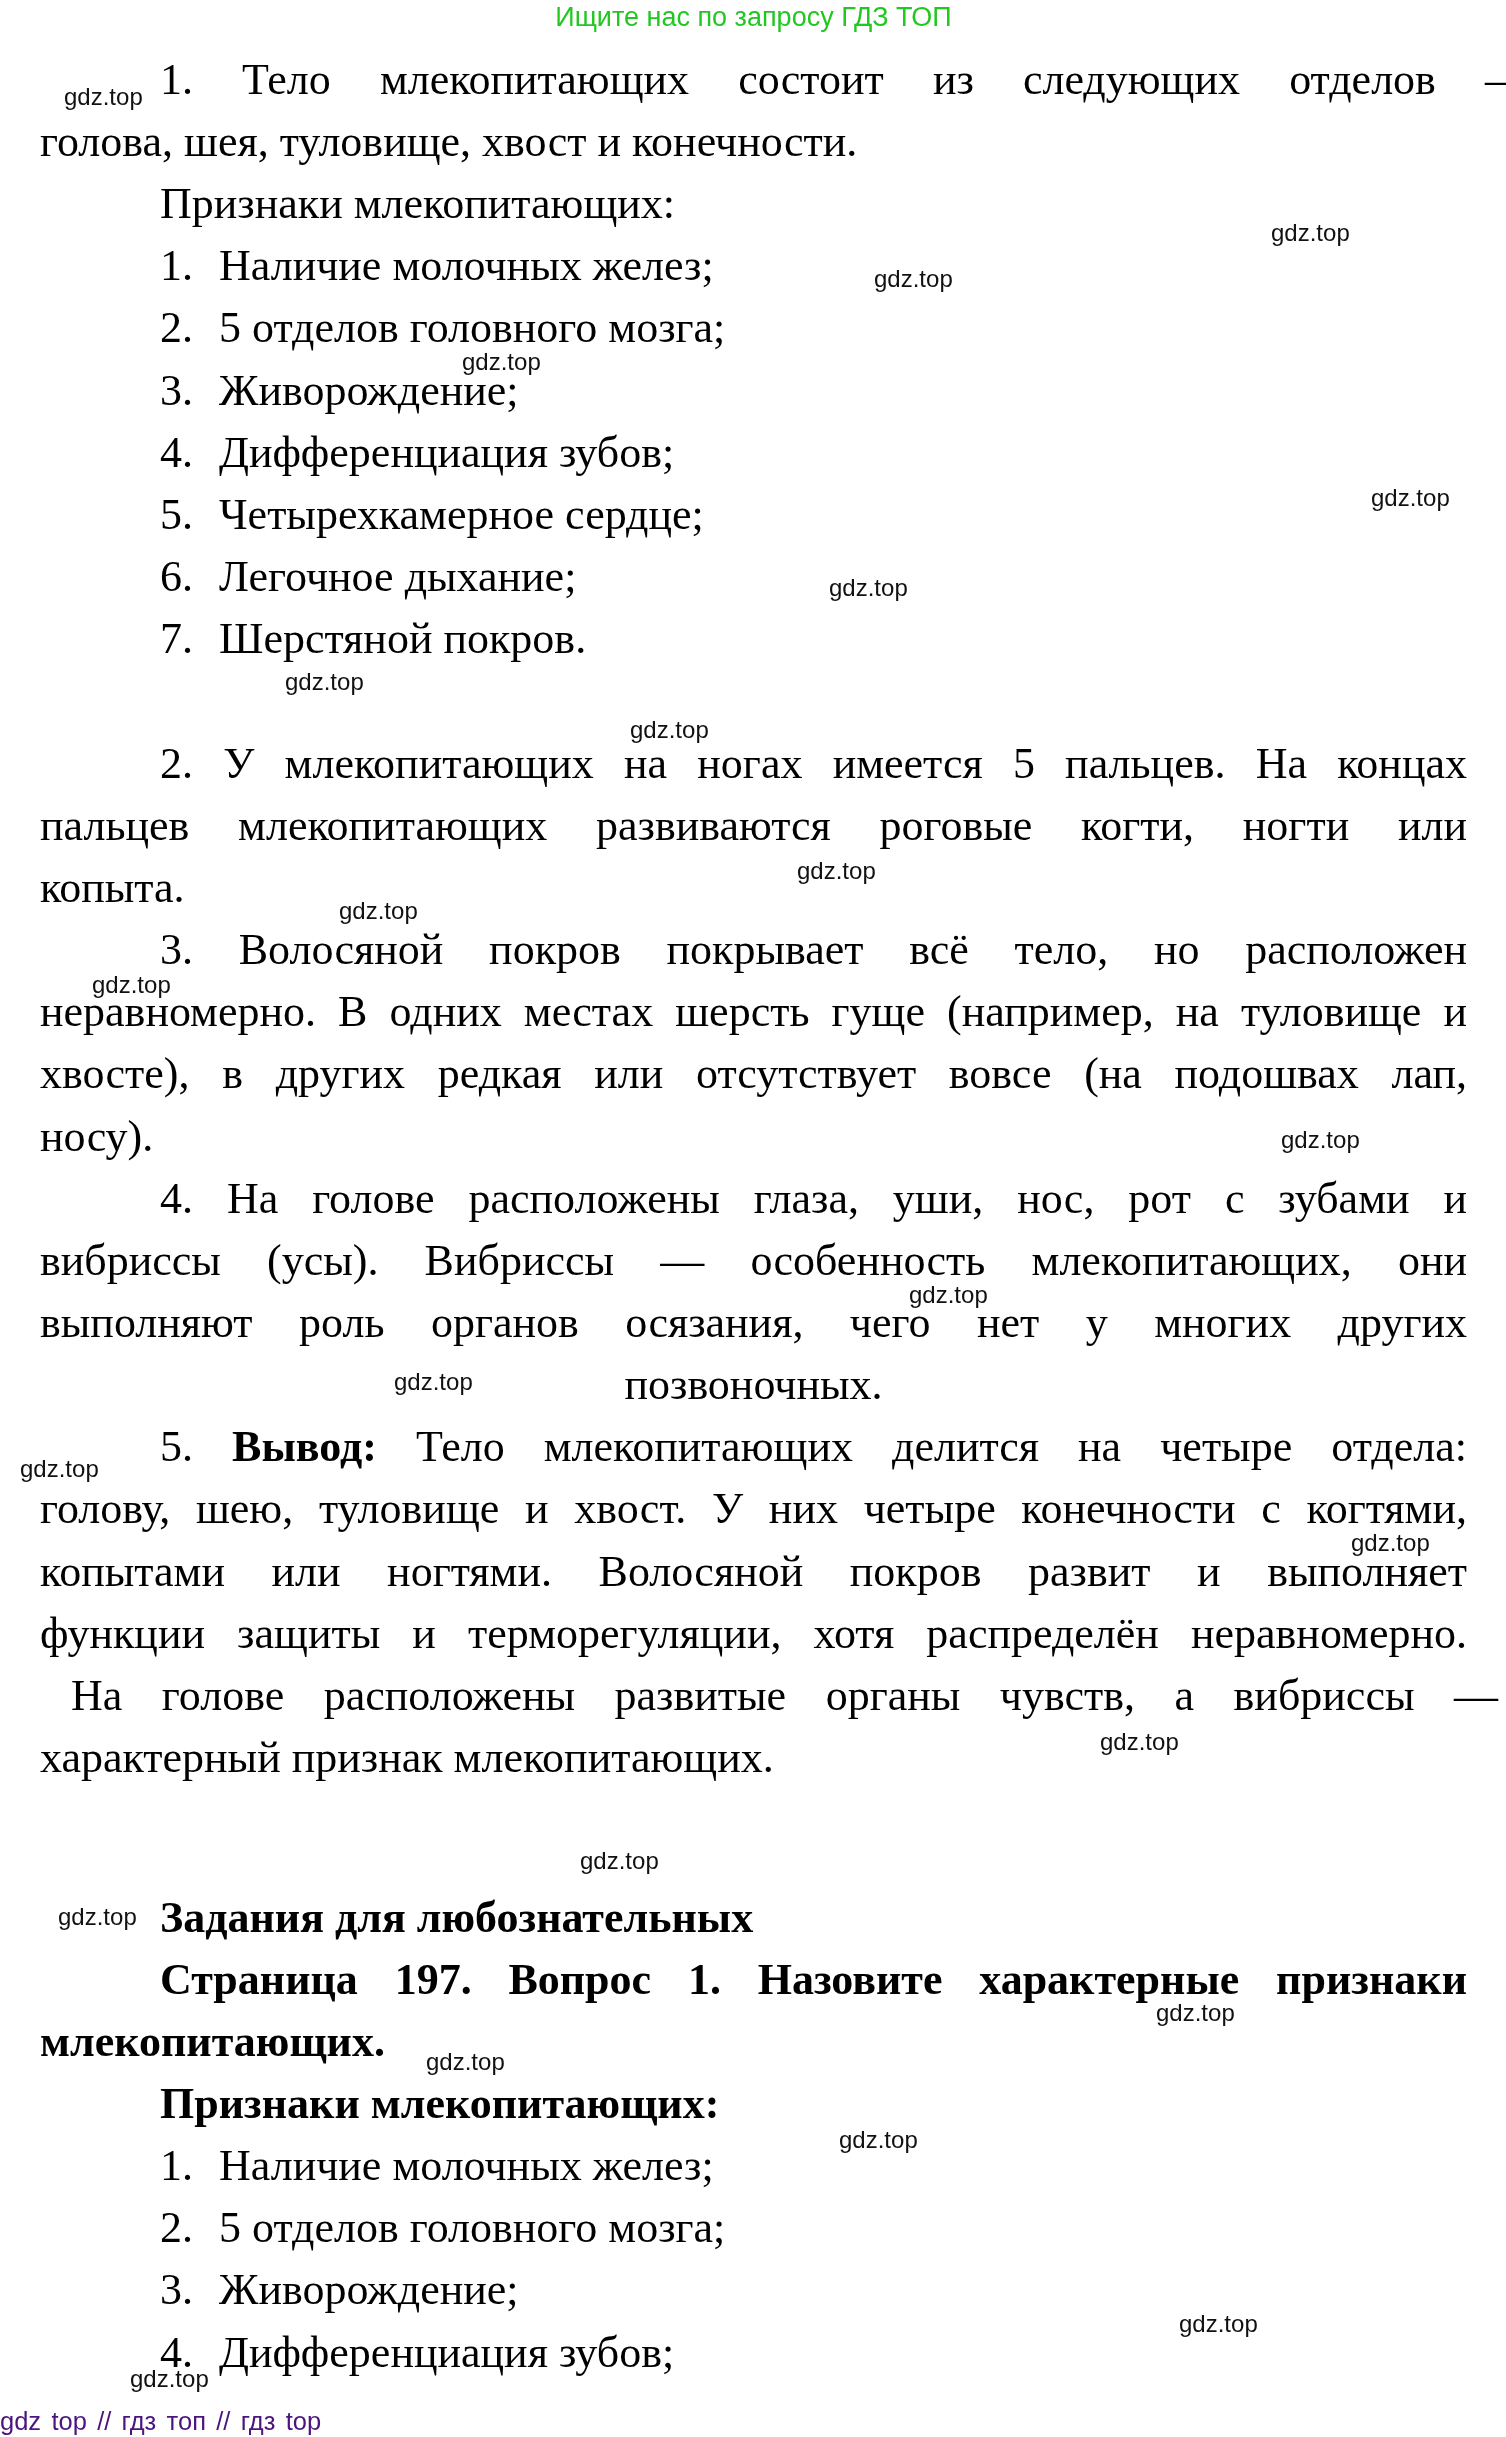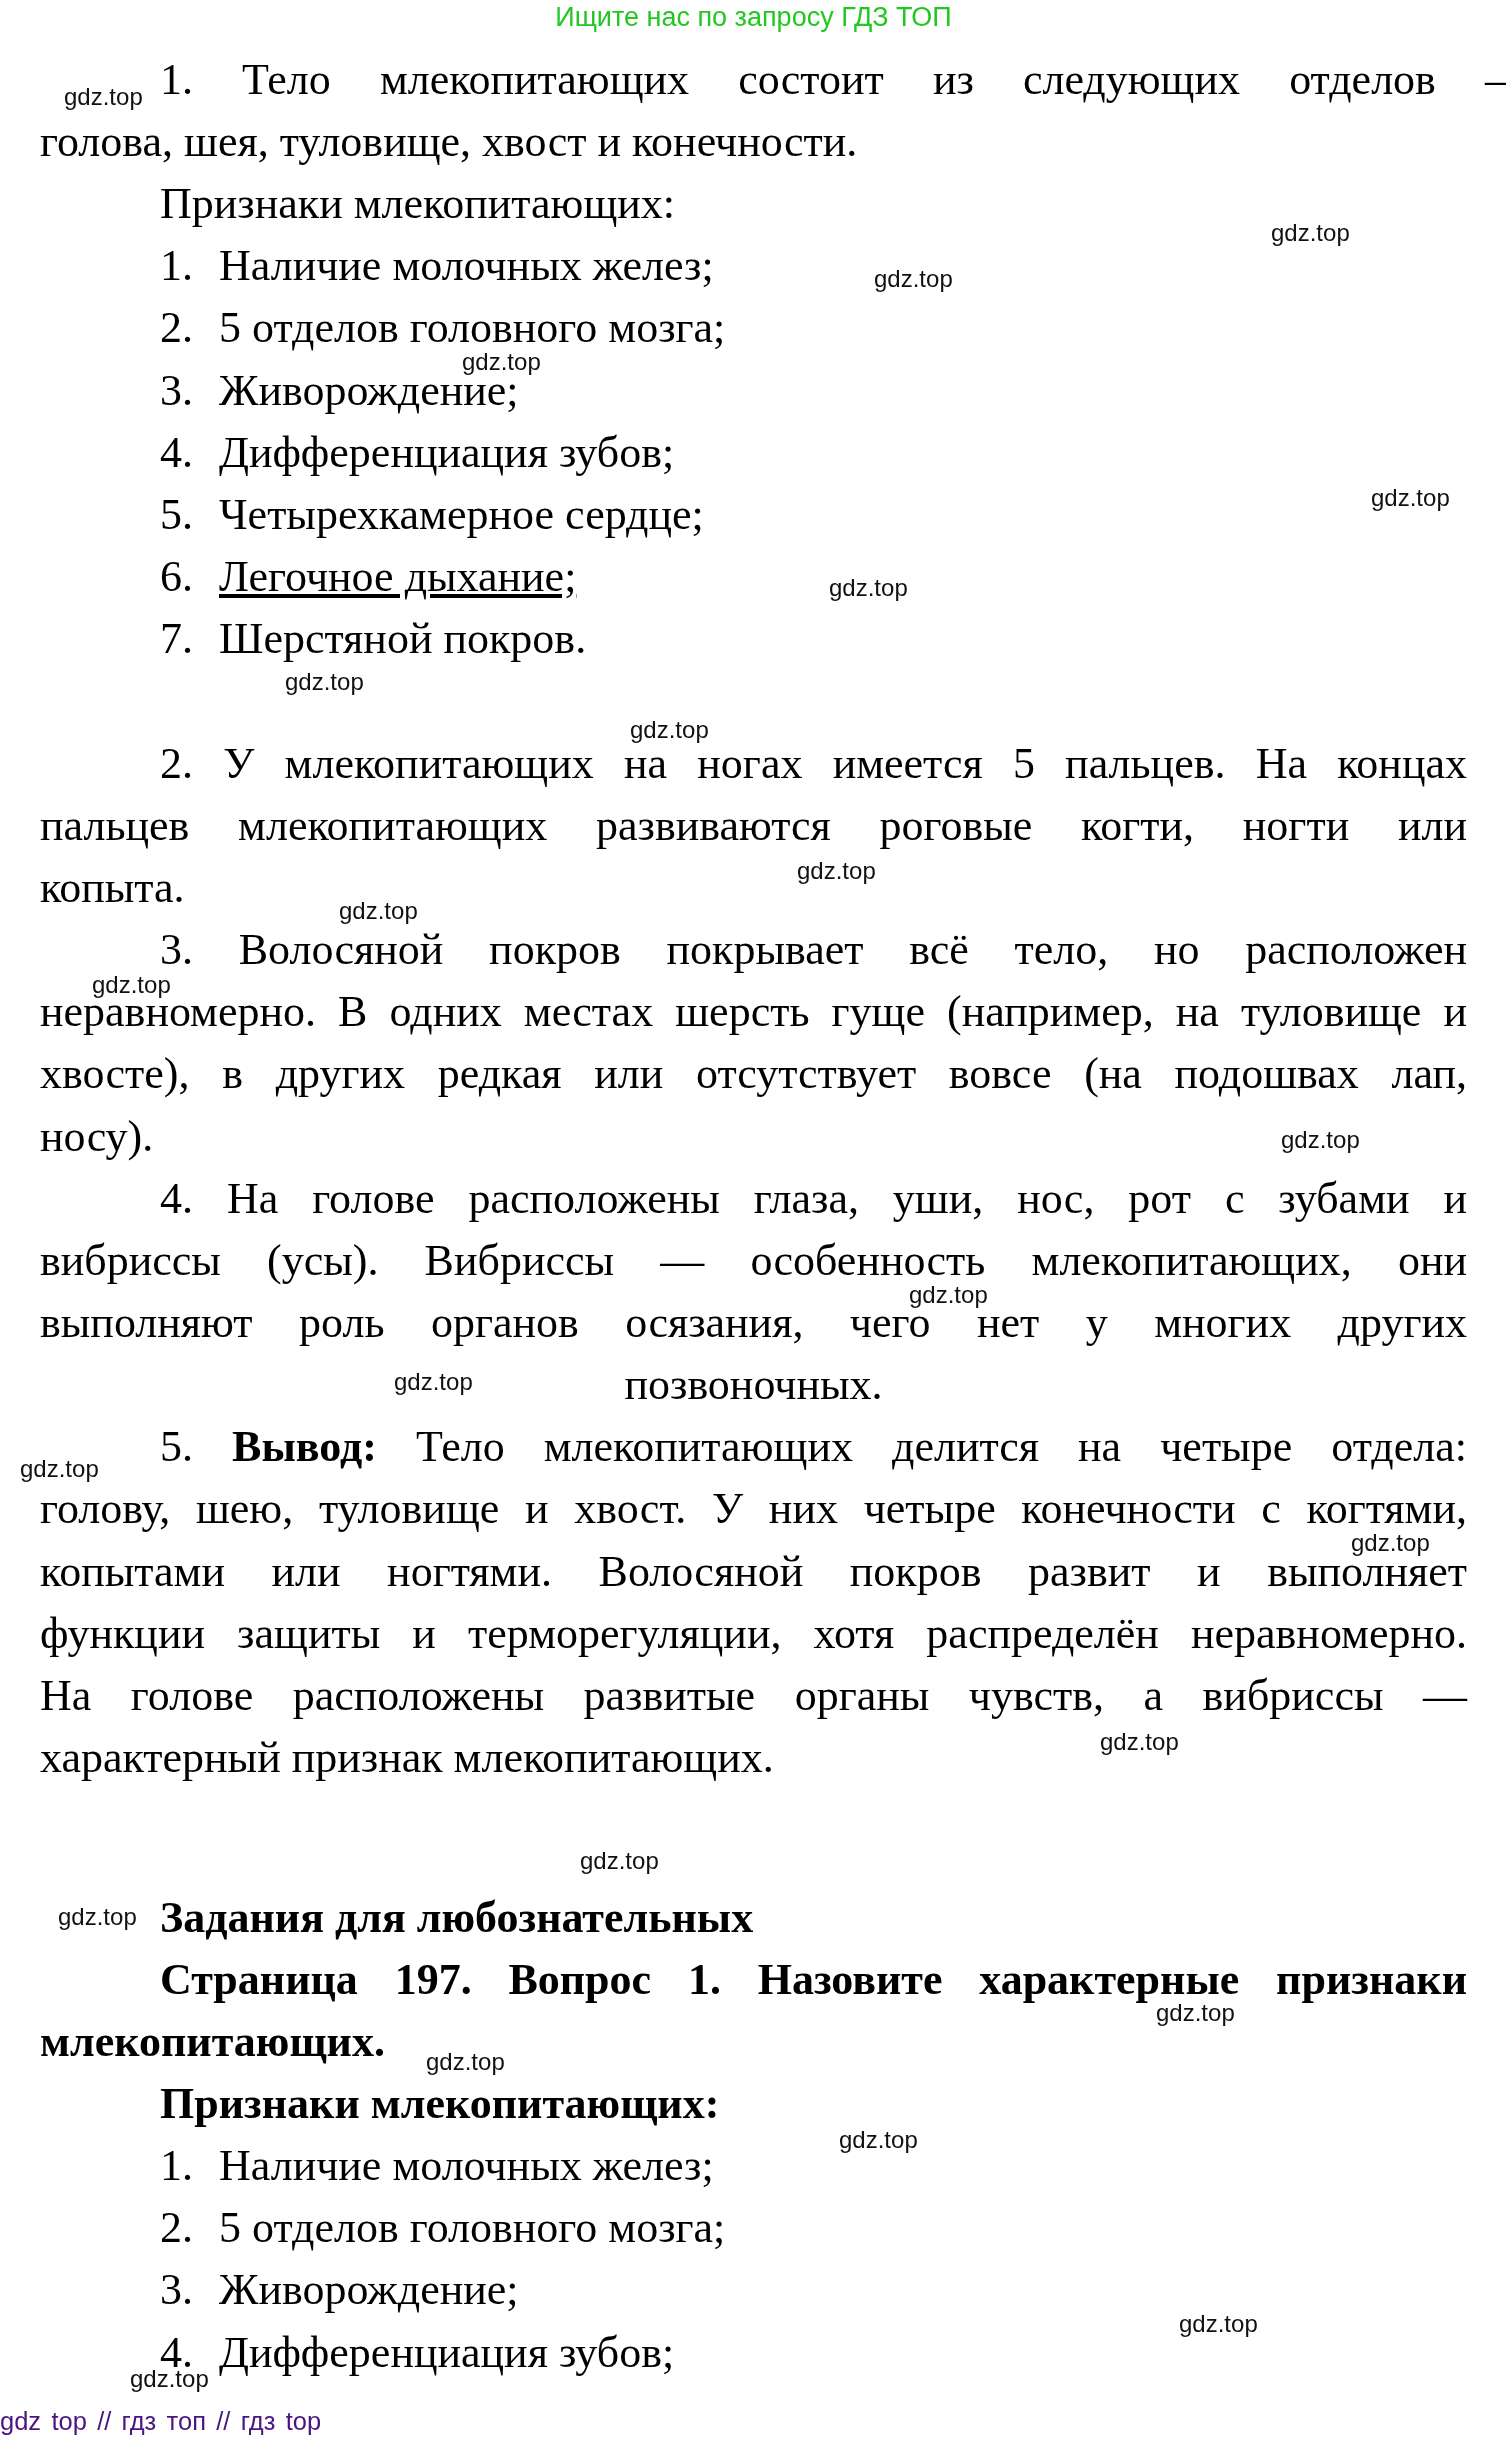--- a/index.html
+++ b/index.html
@@ -40,42 +40,42 @@
 
   <div class="line justify" style="top:56px; left:120px; width:1347px;">1. Тело млекопитающих состоит из следующих отделов –</div>
   <div class="line" style="top:118px;">голова, шея, туловище, хвост и конечности.</div>
   <div class="line indent" style="top:180px;">Признаки млекопитающих:</div>
 
   <div class="line li" style="top:242px;"><span class="num">1.</span><span>Наличие молочных желез;</span></div>
   <div class="line li" style="top:304px;"><span class="num">2.</span><span>5 отделов головного мозга;</span></div>
   <div class="line li" style="top:367px;"><span class="num">3.</span><span>Живорождение;</span></div>
   <div class="line li" style="top:429px;"><span class="num">4.</span><span>Дифференциация зубов;</span></div>
   <div class="line li" style="top:491px;"><span class="num">5.</span><span>Четырехкамерное сердце;</span></div>
-  <div class="line li" style="top:553px;text-decoration:underline;"><span class="num">6.</span><span>Легочное дыхание;</span></div>
+  <div class="line li" style="top:553px;"><span class="num">6.</span><span>Легочное дыхание;</span></div>
   <div class="line li" style="top:615px;"><span class="num">7.</span><span>Шерстяной покров.</span></div>
 
   <div class="line justify indent" style="top:740px;">2. У млекопитающих на ногах имеется 5 пальцев. На концах</div>
   <div class="line justify" style="top:802px;">пальцев млекопитающих развиваются роговые когти, ногти или</div>
   <div class="line" style="top:864px;">копыта.</div>
 
   <div class="line justify indent" style="top:926px;">3. Волосяной покров покрывает всё тело, но расположен</div>
   <div class="line justify" style="top:988px;">неравномерно. В одних местах шерсть гуще (например, на туловище и</div>
   <div class="line justify" style="top:1050px;">хвосте), в других редкая или отсутствует вовсе (на подошвах лап,</div>
   <div class="line" style="top:1113px;">носу).</div>
 
   <div class="line justify indent" style="top:1175px;">4. На голове расположены глаза, уши, нос, рот с зубами и</div>
   <div class="line justify" style="top:1237px;">вибриссы (усы). Вибриссы — особенность млекопитающих, они</div>
   <div class="line justify" style="top:1299px;">выполняют роль органов осязания, чего нет у многих других</div>
   <div class="line" style="top:1361px;text-align:center;">позвоночных.</div>
 
   <div class="line justify indent" style="top:1423px;"><span>5.</span> <b>Вывод:</b> <span>Тело млекопитающих делится на четыре отдела:</span></div>
   <div class="line justify" style="top:1485px;">голову, шею, туловище и хвост. У них четыре конечности с когтями,</div>
   <div class="line justify" style="top:1548px;">копытами или ногтями. Волосяной покров развит и выполняет</div>
   <div class="line justify" style="top:1610px;">функции защиты и терморегуляции, хотя распределён неравномерно.</div>
-  <div class="line justify" style="top:1672px;">На голове расположены развитые органы чувств, а вибриссы —</div>
+  <div class="line justify" style="top:1672px;margin-left:31px;">На голове расположены развитые органы чувств, а вибриссы —</div>
   <div class="line" style="top:1734px;">характерный признак млекопитающих.</div>
 
   <div class="line indent" style="top:1894px;"><b>Задания для любознательных</b></div>
   <div class="line justify indent" style="top:1956px;"><b>Страница 197. Вопрос 1.</b> <b>Назовите характерные признаки</b></div>
   <div class="line" style="top:2018px;"><b>млекопитающих.</b></div>
   <div class="line indent" style="top:2080px;"><b>Признаки млекопитающих:</b></div>
 
   <div class="line li" style="top:2142px;"><span class="num">1.</span><span>Наличие молочных желез;</span></div>
   <div class="line li" style="top:2204px;"><span class="num">2.</span><span>5 отделов головного мозга;</span></div>
   <div class="line li" style="top:2266px;"><span class="num">3.</span><span>Живорождение;</span></div>

